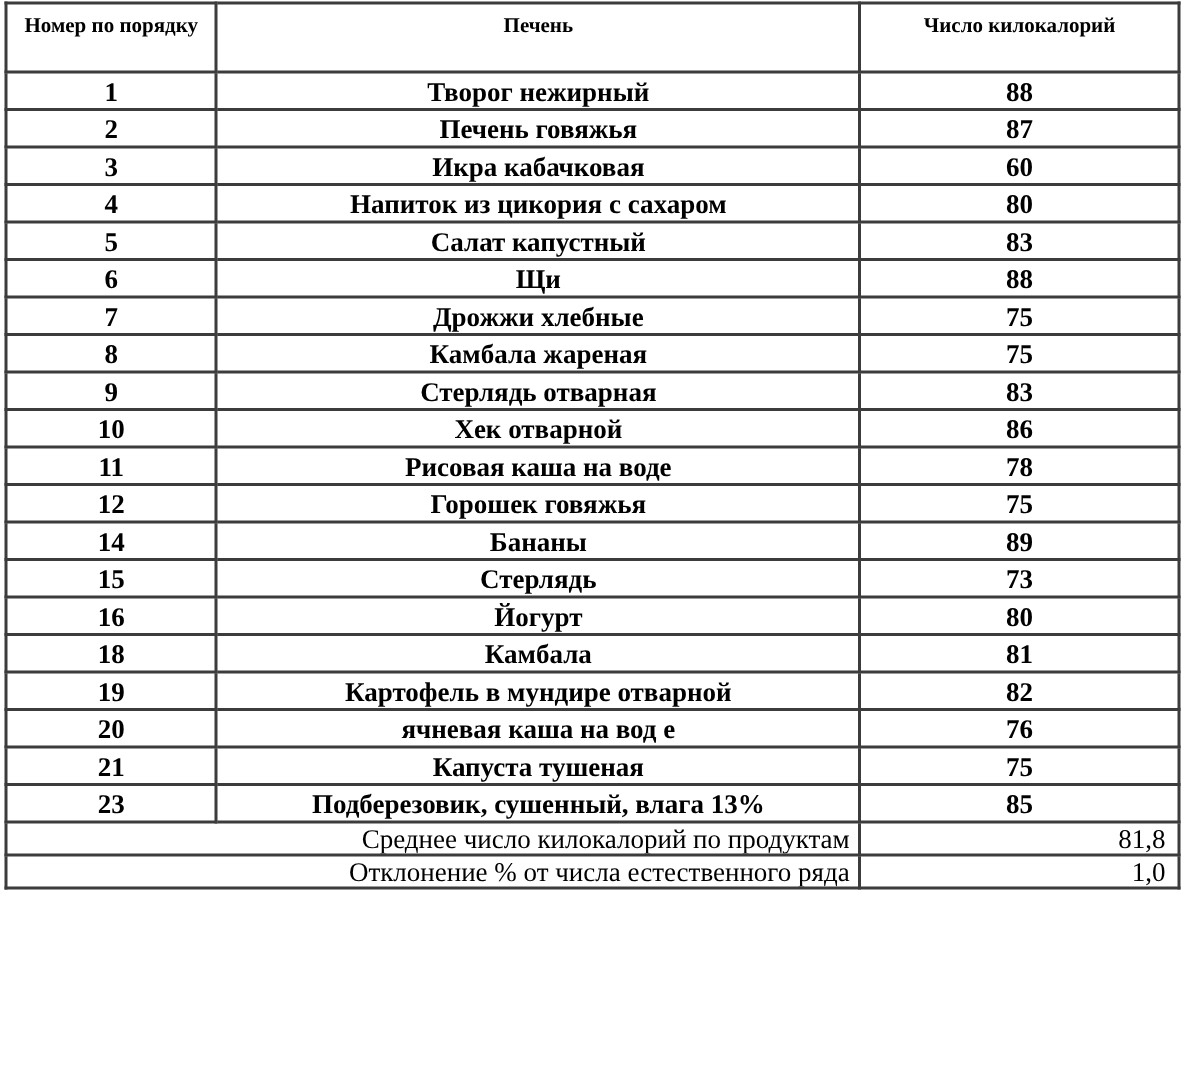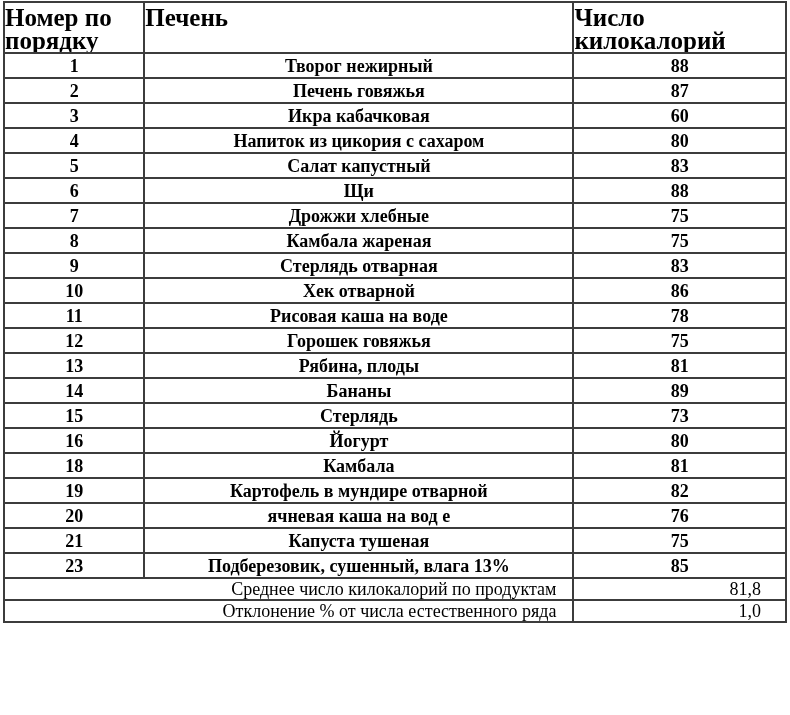--- a/index.html
+++ b/index.html
@@ -23,23 +23,23 @@
   .doc-table col.c1 { width: 140px; }
   .doc-table col.c2 { width: 428px; }
   .doc-table col.c3 { width: 212px; }
   .doc-table th, .doc-table td {
     border: 2px solid #3c3c3c;
     overflow: hidden;
     padding: 0;
   }
   .doc-table thead tr { height: 46px; }
   .doc-table th {
-    font-size: 25px;
+    font-size: 14px;
     font-weight: bold;
-    text-align: left;
+    text-align: center;
     vertical-align: top;
     padding-top: 3px;
     line-height: 23px;
   }
   .doc-table tbody tr.data-row { height: 25px; }
   .doc-table tbody tr.data-row td {
     font-size: 18px;
     font-weight: bold;
     text-align: center;
     vertical-align: middle;
@@ -47,24 +47,24 @@
   }
   .doc-table tbody tr.summary-row { height: 19px; }
   .doc-table tbody tr.summary-row td {
     font-size: 18px;
     font-weight: normal;
     text-align: right;
     vertical-align: middle;
     line-height: 20px;
   }
   .doc-table tbody tr.summary-row td.summary-label {
-    padding-right: 16px;
+    padding-right: 6px;
   }
   .doc-table tbody tr.summary-row td.summary-value {
-    padding-right: 24px;
+    padding-right: 8px;
   }
 </style>
 </head>
 <body>
 
 <table class="doc-table">
   <colgroup>
     <col class="c1">
     <col class="c2">
     <col class="c3">
@@ -131,25 +131,20 @@
         <td>11</td>
         <td>Рисовая каша на воде</td>
         <td>78</td>
       </tr>
       <tr class="data-row">
         <td>12</td>
         <td>Горошек говяжья</td>
         <td>75</td>
       </tr>
       <tr class="data-row">
-        <td>13</td>
-        <td>Рябина, плоды</td>
-        <td>81</td>
-      </tr>
-      <tr class="data-row">
         <td>14</td>
         <td>Бананы</td>
         <td>89</td>
       </tr>
       <tr class="data-row">
         <td>15</td>
         <td>Стерлядь</td>
         <td>73</td>
       </tr>
       <tr class="data-row">

